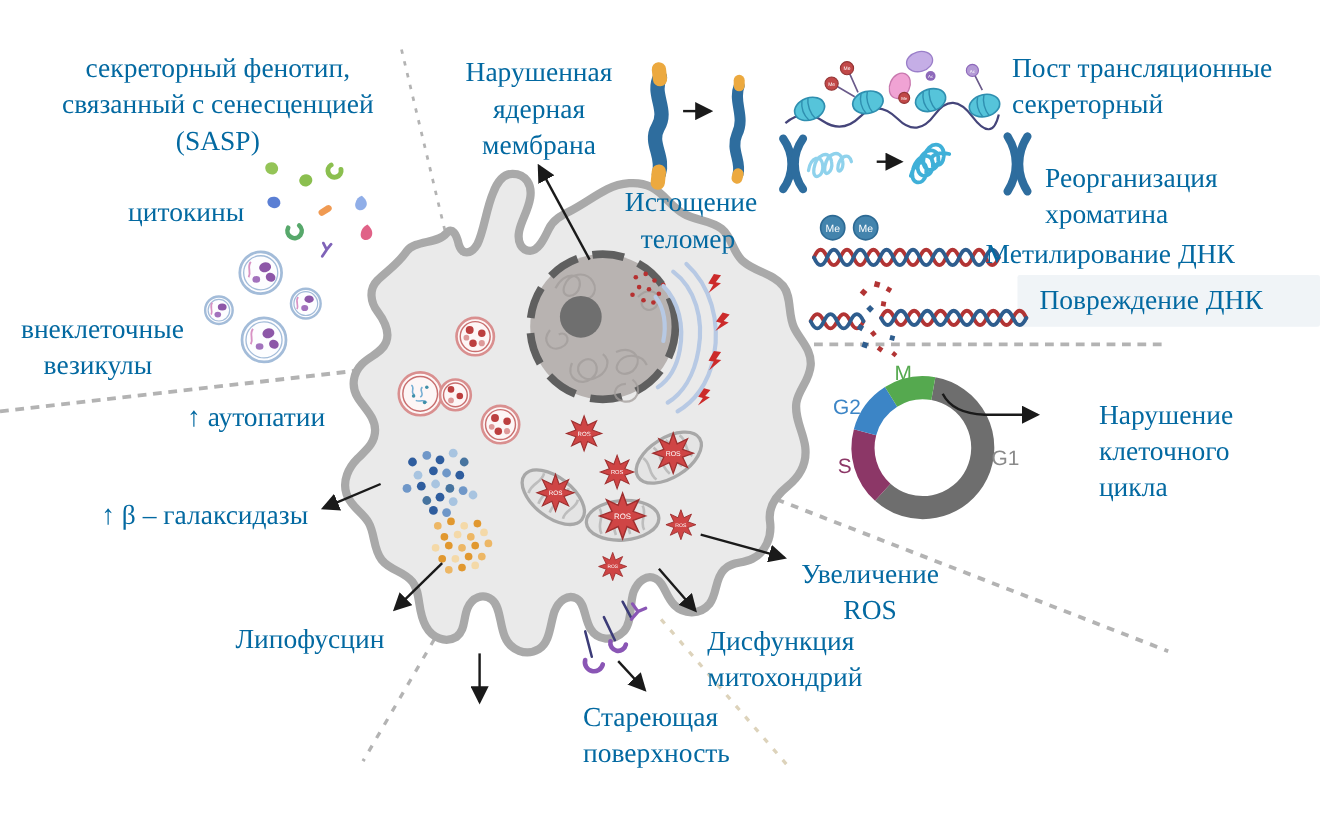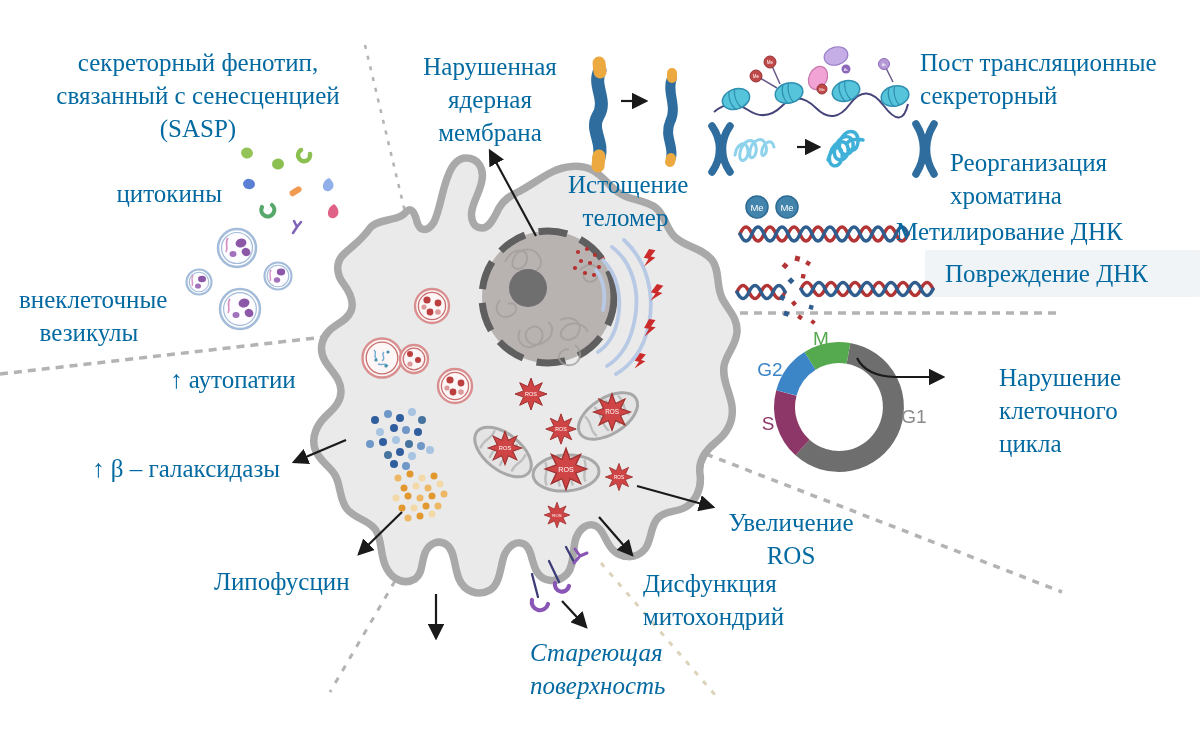--- a/index.html
+++ b/index.html
@@ -374,21 +374,21 @@
 
 <div class="lbl c" style="left:33px;top:46px;width:330px;">секреторный фенотип,
 связанный с сенесценцией
 (SASP)</div>
 <div class="lbl r" style="left:110px;top:177px;width:112px;">цитокины</div>
 <div class="lbl c" style="left:19px;top:283px;width:140px;">внеклеточные
 везикулы</div>
 <div class="lbl" style="left:170px;top:363px;width:140px;">↑ аутопатии</div>
 <div class="lbl" style="left:92px;top:452px;width:210px;">↑ β – галаксидазы</div>
 <div class="lbl" style="left:214px;top:565px;width:150px;">Липофусцин</div>
-<div class="lbl" style="left:530px;top:636px;width:140px;font-style:italic;">Стареющая
+<div class="lbl" style="left:530px;top:636px;width:140px;">Стареющая
 поверхность</div>
 <div class="lbl" style="left:643px;top:567px;width:160px;">Дисфункция
 митохондрий</div>
 <div class="lbl" style="left:726px;top:506px;width:130px;text-align:center;">Увеличение
 ROS</div>
 <div class="lbl c" style="left:420px;top:50px;width:140px;">Нарушенная
 ядерная
 мембрана</div>
 <div class="lbl c" style="left:568px;top:168px;width:115px;">Истощение
 теломер</div>

